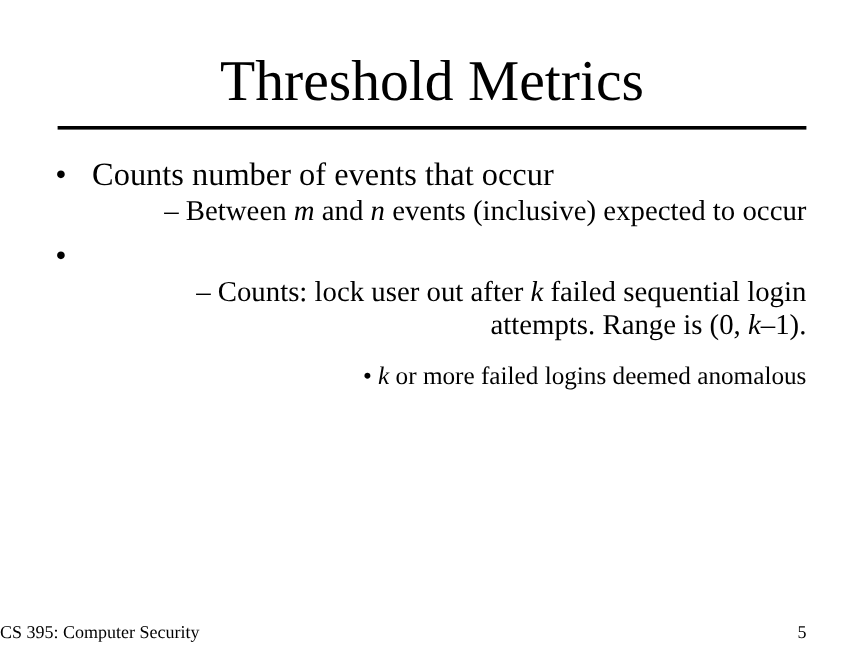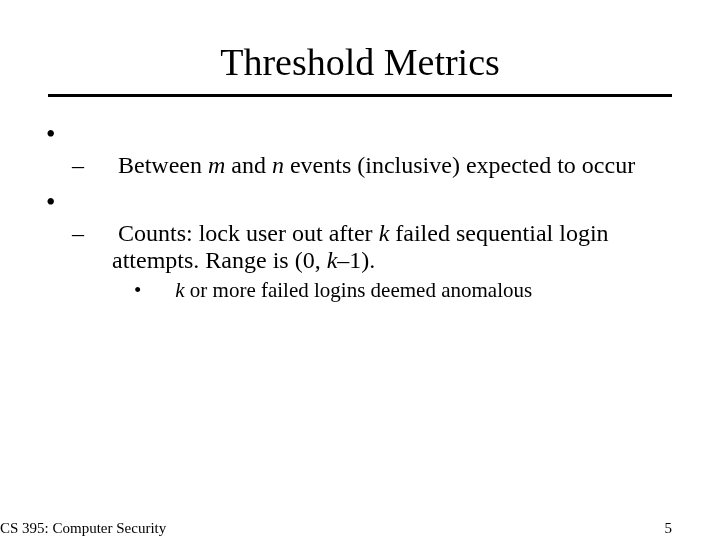--- a/index.html
+++ b/index.html
@@ -1,43 +1,44 @@
 <!DOCTYPE html>
 <html><head>
 <meta charset="utf-8">
 <style>
   * { margin: 0; padding: 0; box-sizing: border-box; }
   html, body { width: 720px; height: 540px; background: #fff; font-family: "Times New Roman", Times, serif; color: #000; }
   .slide { width: 720px; height: 540px; position: relative; padding: 40px 48px 0 48px; }
-  .title { font-size: 38px; text-align: center; margin-bottom: 10px; font-weight: normal; }
+  .title { font-size: 48px; text-align: center; margin-bottom: 10px; font-weight: normal; }
   .rule { border: none; border-top: 3px solid #000; margin: 0 0 22px 0; }
   .lvl1 { font-size: 27px; margin: 6px 0 4px 0; list-style: none; }
   .lvl1 > li { margin-bottom: 4px; }
   .lvl1 > li::before { content: "•"; display: inline-block; width: 24px; margin-left: -2px; }
   .lvl2 { font-size: 24px; list-style: none; margin: 2px 0 8px 44px; }
   .lvl2 > li::before { content: "–"; display: inline-block; width: 20px; }
-  .lvl2 > li { margin-bottom: 2px; padding-left: 20px; text-indent: -20px; }
-  .lvl3 { font-size: 21px; list-style: none; margin: 4px 0 6px 40px; }
+  .lvl2 > li { margin-bottom: 2px; padding-left: 20px; text-indent: -20px; text-align: right; }
+  .lvl3 { font-size: 21px; list-style: none; margin: 16px 0 6px 40px; }
   .lvl3 > li::before { content: "•"; display: inline-block; width: 18px; }
   .lvl3 > li { padding-left: 18px; text-indent: -18px; }
   .footer { position: absolute; bottom: 20px; left: 0; width: 720px; font-size: 15px; }
   .footer .year { position: absolute; left: 48px; margin-top: 40px; }
   .footer .course { position: absolute; left: 0; width: 720px; }
   .footer .num { position: absolute; right: 48px; }
   .it { font-style: italic; }
 </style>
 </head>
 <body>
 
 <div class="slide">
   <h1 class="title">Threshold Metrics</h1>
   <hr class="rule">
 
   <ul class="lvl1">
     <li>
+      <span>Counts number of events that occur</span>
       <ul class="lvl2">
         <li>
           <span>Between </span><span class="it">m</span><span> and </span><span class="it">n</span><span> events (inclusive) expected to occur</span>
         </li>
       </ul>
     </li>
     <li>
       <ul class="lvl2">
         <li>
           <span>Counts: lock user out after </span><span class="it">k</span><span> failed sequential login attempts. Range is (0, </span><span class="it">k</span><span>–1).</span>

